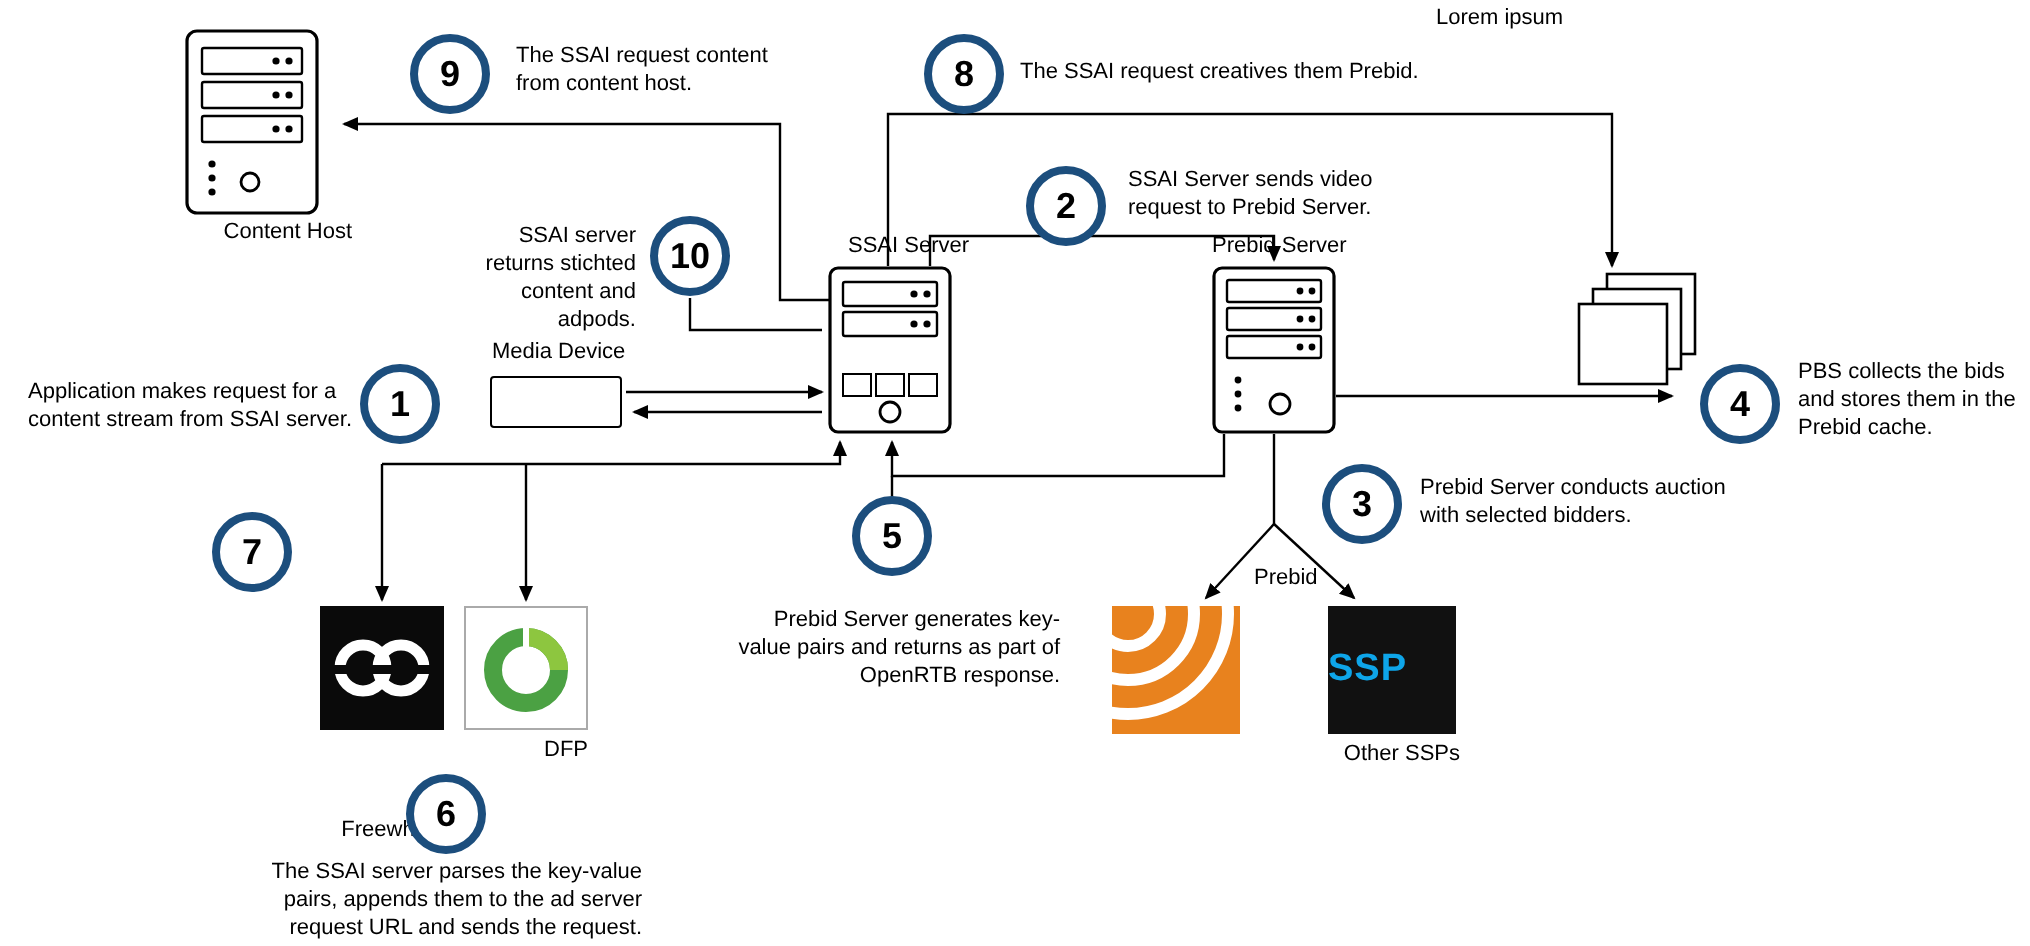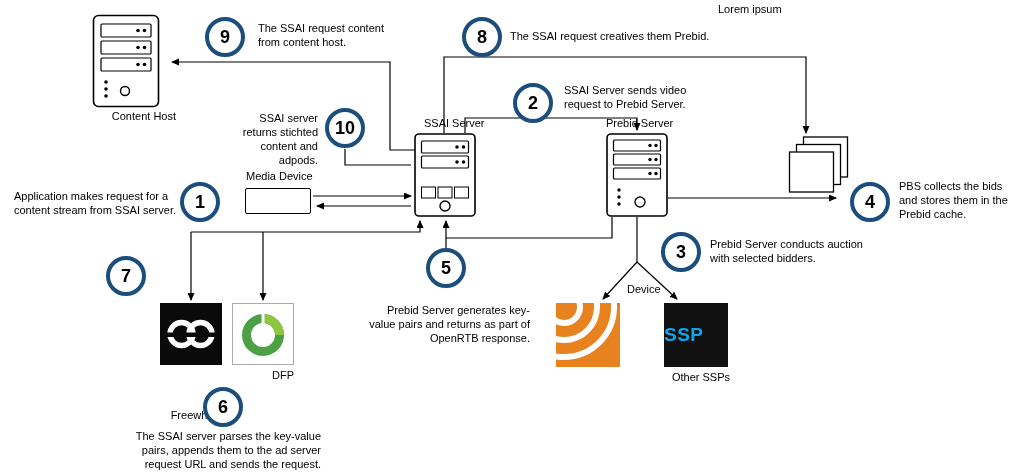--- a/index.html
+++ b/index.html
@@ -131,21 +131,21 @@
     <circle cx="8" cy="4" r="16" fill="none" stroke="#fff" stroke-width="6"></circle>
     <circle cx="8" cy="4" r="33" fill="none" stroke="#fff" stroke-width="6"></circle>
     <circle cx="8" cy="4" r="50" fill="none" stroke="#fff" stroke-width="6"></circle>
   </svg>
 
   <div class="sspbox" style="left:664px;top:303px;width:64px;height:64px;">
     <span>SSP</span>
   </div>
   <div class="nodelabel ctr" style="left:662px;top:371px;width:68px;">Other SSPs</div>
 
-  <div class="nodelabel" style="left:627px;top:283px;">Device</div>
+  <div class="nodelabel" style="left:627px;top:283px;">Prebid</div>
 
   <div class="badge" style="left:180px;top:182px;">1</div>
   <div class="badge" style="left:513px;top:83px;">2</div>
   <div class="badge" style="left:661px;top:232px;">3</div>
   <div class="badge" style="left:850px;top:182px;">4</div>
   <div class="badge" style="left:426px;top:248px;">5</div>
   <div class="badge" style="left:203px;top:387px;">6</div>
   <div class="badge" style="left:106px;top:256px;">7</div>
   <div class="badge" style="left:462px;top:17px;">8</div>
   <div class="badge" style="left:205px;top:17px;">9</div>

